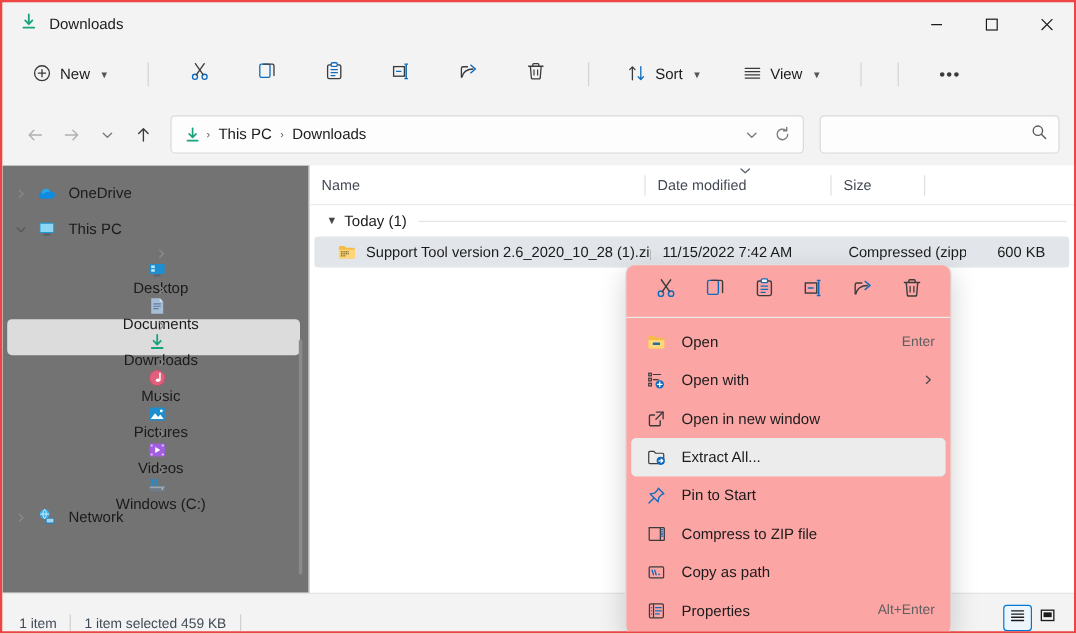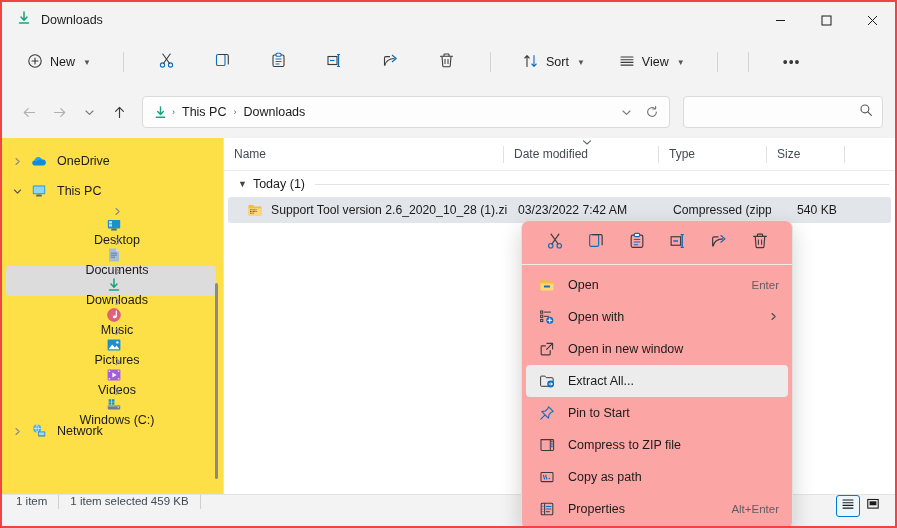--- a/index.html
+++ b/index.html
@@ -84,21 +84,21 @@
     flex: 1; border: none; outline: none; background: transparent;
     font-family: "Liberation Sans", sans-serif; font-size: 12.5px; color: #1b1b1b;
   }
 
   
   .content {
     position: absolute; top: 136px; left: 0; right: 0; bottom: 32px;
     display: flex; background: #ffffff;
   }
   .sidebar {
-    width: 222px; background: #fde047; position: relative;
+    width: 256px; background: #737373; position: relative;
     padding-top: 8px; overflow: hidden;
   }
   .nav-row {
     height: 30px; display: flex; align-items: center; cursor: default;
     margin: 0 8px 0 4px; border-radius: 4px; padding-right: 6px;
   }
   .nav-row.selected { background: #dcdcdc; }
   .nav-expander {
     width: 22px; min-width: 22px; display: flex; align-items: center; justify-content: center;
     font-size: 9px; color: #606060;
@@ -171,21 +171,21 @@
     margin-right: 8px;
   }
   .ctx-label { font-size: 12.5px; color: #1b1b1b; white-space: nowrap; }
   .ctx-accel { margin-left: auto; font-size: 11.5px; color: #606060; }
   .ctx-sub { margin-left: auto; font-size: 9px; color: #4a4a4a; }
 
   
   .statusbar {
     position: absolute; bottom: 0; left: 0; right: 0; height: 32px;
     background: #f3f3f3; border-top: 1px solid #e4e4e4;
-    display: flex; align-items: flex-start; padding-left: 14px;
+    display: flex; align-items: flex-end; padding-left: 14px;
   }
   .status-text { font-size: 11.5px; color: #404a55; }
   .status-sep { width: 1px; height: 14px; background: #cfcfcf; margin: 0 11px; }
   .view-toggles { margin-left: auto; display: flex; align-items: center; padding-right: 10px; gap: 1px; }
   .vt-btn {
     width: 24px; height: 22px; display: flex; align-items: center; justify-content: center;
     border-radius: 3px; cursor: default;
   }
   .vt-btn.active { border: 1px solid #0078d4; background: #eef6fd; }
 </style>
@@ -556,24 +556,20 @@
       <div class="col-head" id="col-head">
           <div class="col" style="width: 280px;">
             <span>Name</span>
             <span class="col-divider"></span>
           </div>
           <div class="col" style="width: 155px;">
             <span>Date modified</span>
             <span class="sort-mark"><svg width="10" height="7" viewBox="0 0 10 7">
                 <path d="M1.5 1.8 L5 5 L8.5 1.8" stroke="#5b6370" stroke-width="1.1" fill="none" stroke-linecap="round" stroke-linejoin="round"></path>
               </svg></span>
-            <span class="col-divider"></span>
-          </div>
-          <div class="col" style="width: 108px;">
-            <span>Type</span>
             <span class="col-divider"></span>
           </div>
           <div class="col" style="width: 78px;">
             <span>Size</span>
             <span class="col-divider"></span>
           </div>
         </div>
 
       <div class="group-head">
         <span class="group-chev">▼</span>
@@ -600,23 +596,23 @@
                     <rect x="7.2" y="9" width="1" height="1"></rect>
                     <rect x="8.6" y="9" width="1" height="1"></rect>
                     <rect x="3" y="10.7" width="1" height="1"></rect>
                     <rect x="4.4" y="10.7" width="1" height="1"></rect>
                     <rect x="5.8" y="10.7" width="1" height="1"></rect>
                   </g>
                 </svg>
               </span>
               <span class="txt">Support Tool version 2.6_2020_10_28 (1).zip</span>
             </div>
-            <div class="fr-cell" style="width: 155px;">03/23/2022 7:42 AM</div>
+            <div class="fr-cell" style="width: 155px;">11/15/2022 7:42 AM</div>
             <div class="fr-cell" style="width: 108px;">Compressed (zipp</div>
-            <div class="fr-cell right" style="width: 78px;">540 KB</div>
+            <div class="fr-cell right" style="width: 78px;">600 KB</div>
           </div>
         </div>
     </div>
   </div>
 
   <div class="ctxmenu">
     <div class="ctx-iconrow">
       <div class="ctx-iconbtn">
         <span>
           <svg width="18" height="18" viewBox="0 0 17 17">

